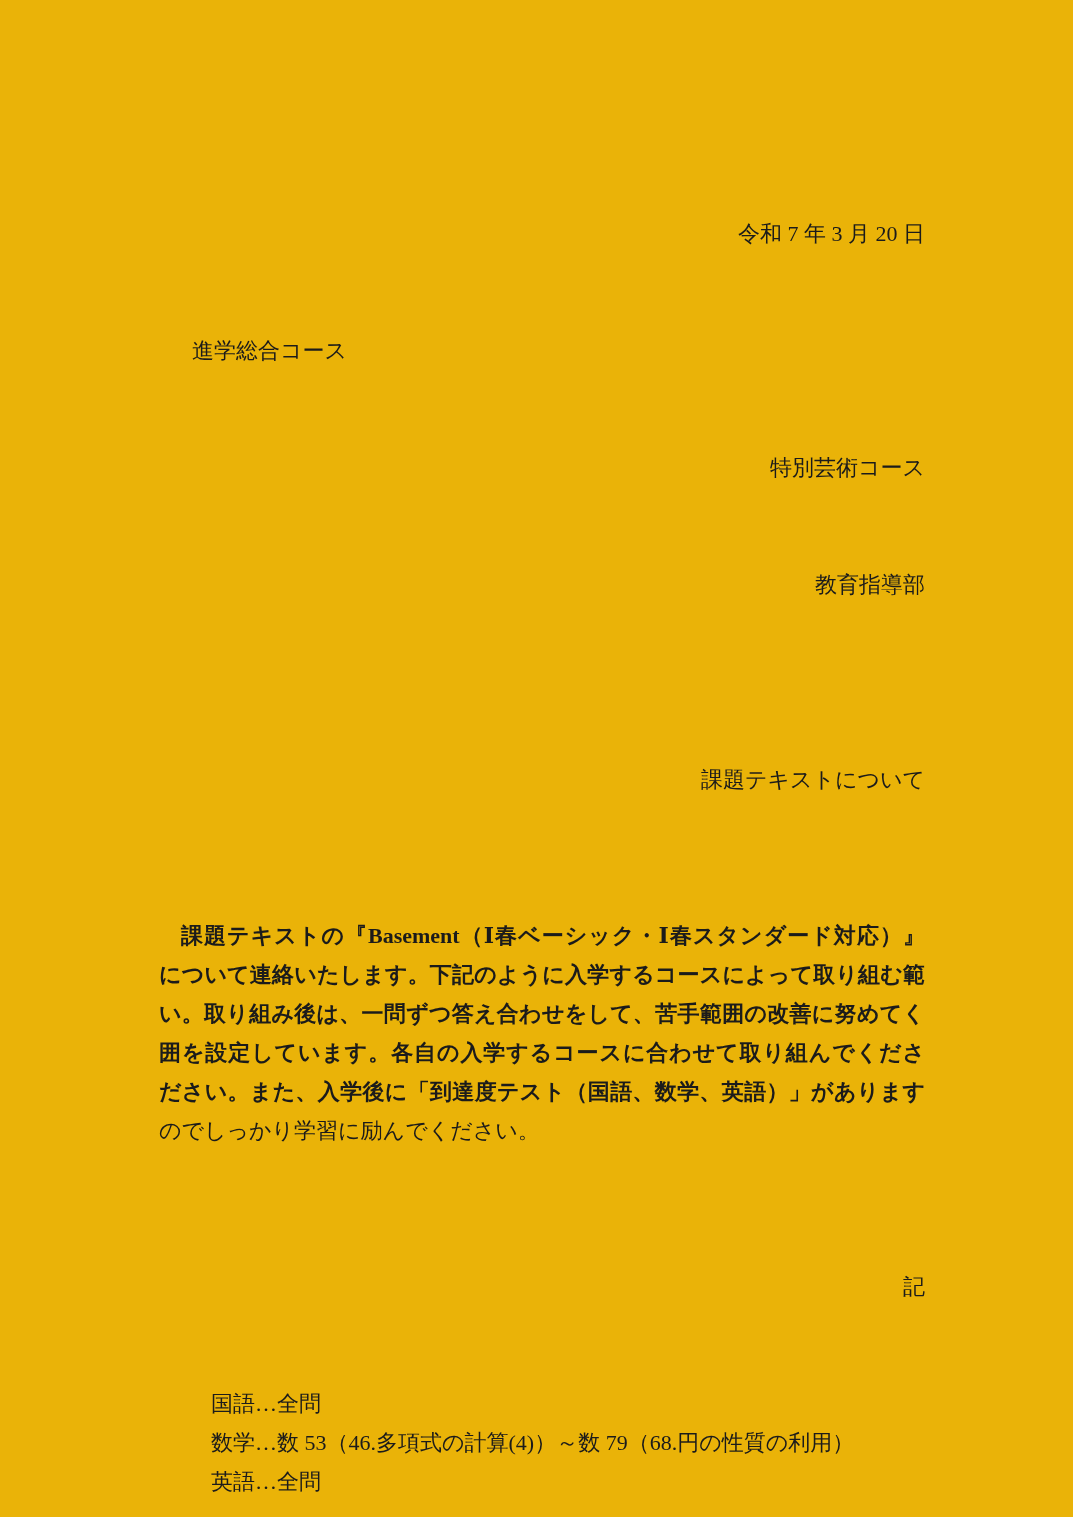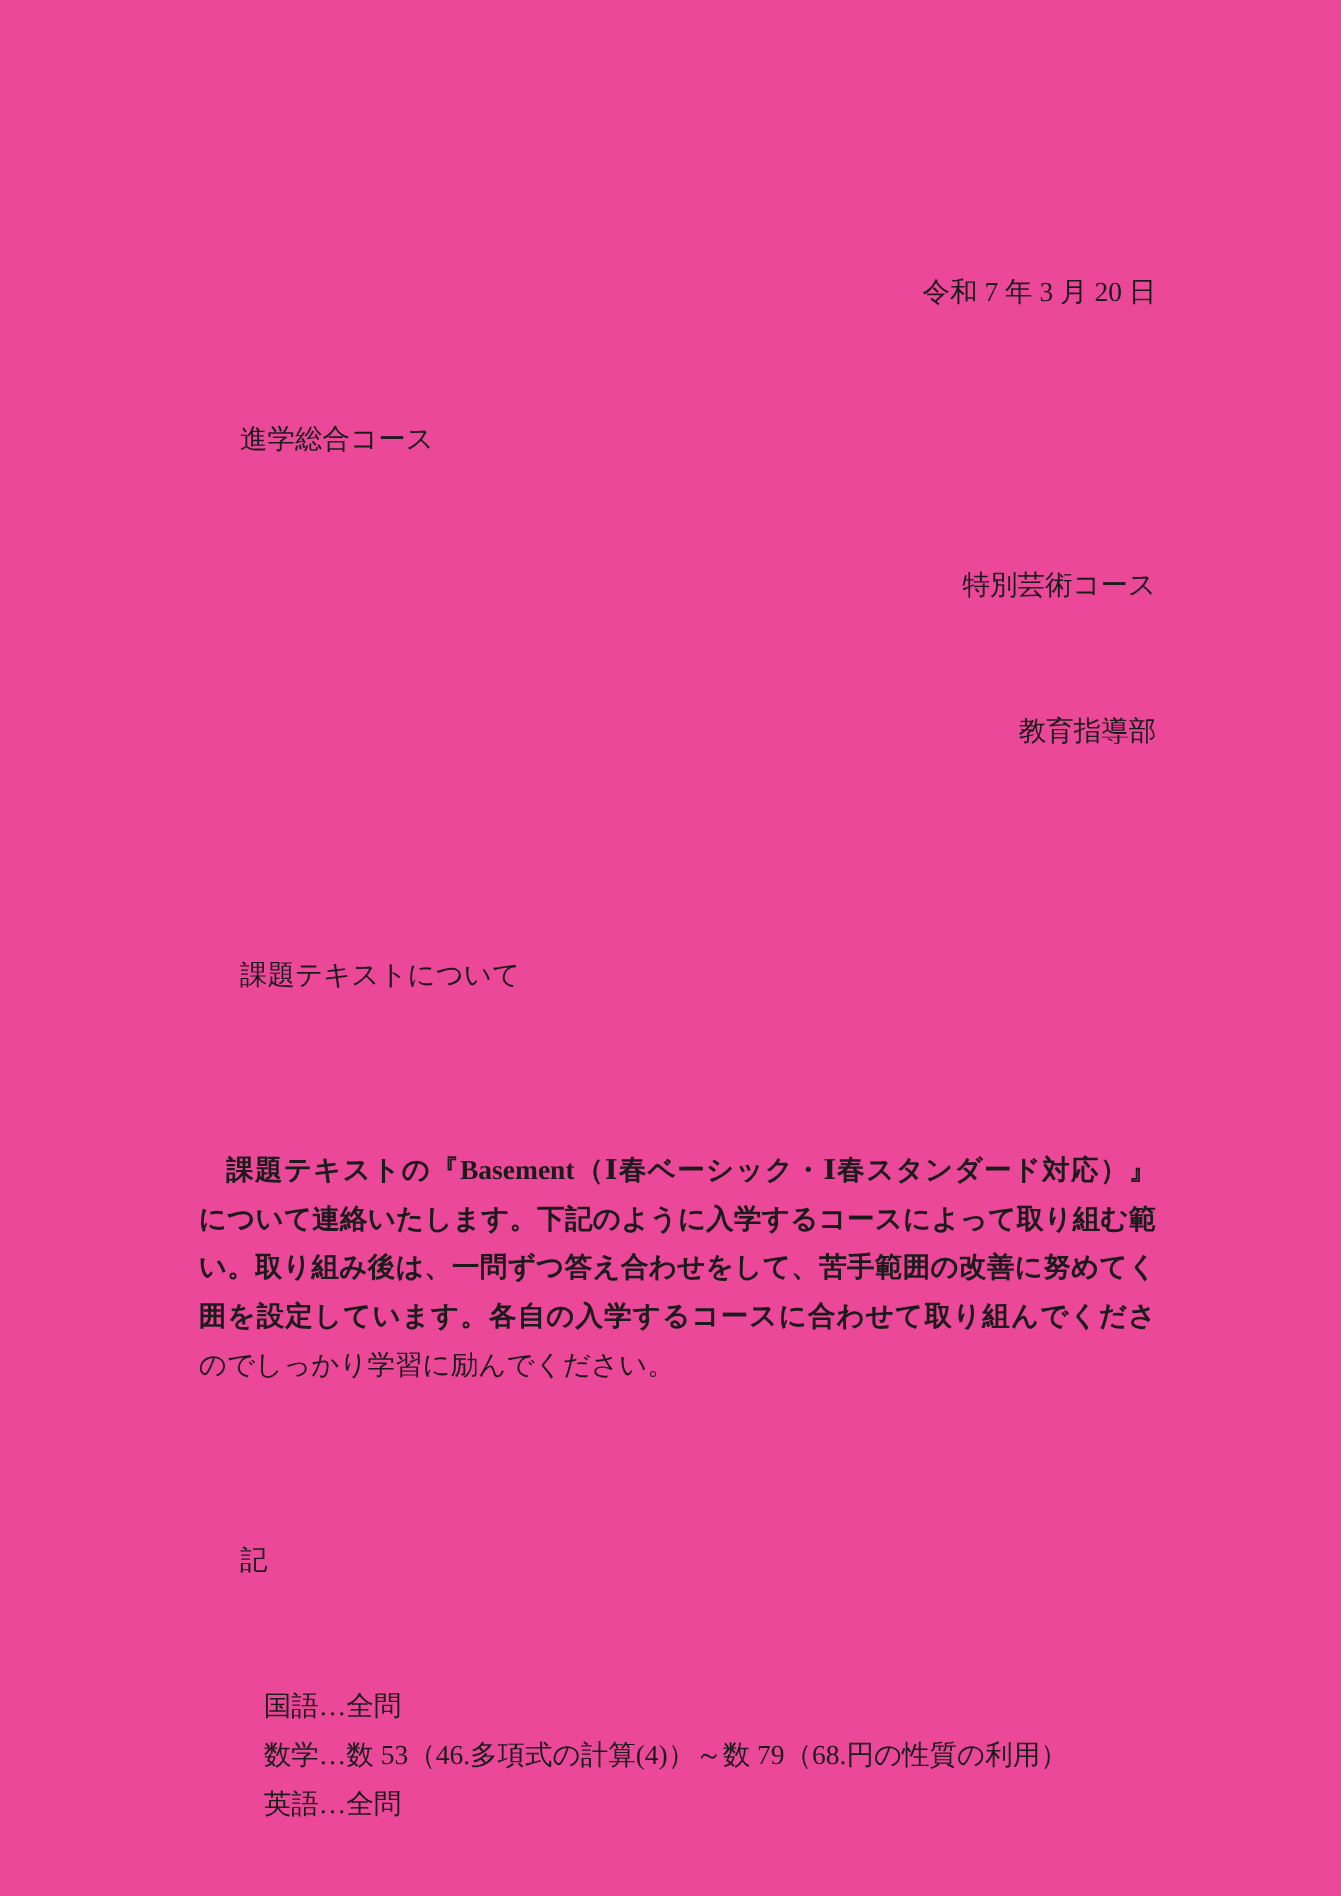--- a/index.html
+++ b/index.html
@@ -4,37 +4,37 @@
 <style>
   html, body {
     margin: 0;
     padding: 0;
     background: #ffffff;
   }
   .page {
     position: relative;
     width: 1073px;
     height: 1517px;
-    background: #ec4899;
+    background: #eab308;
     color: #1b1b1b;
     font-family: "Liberation Serif", "DejaVu Serif", serif;
     font-size: 22px;
     line-height: 39px;
     overflow: hidden;
   }
   .content {
     position: absolute;
     top: 175px;
     left: 159px;
     right: 148px;
   }
   .line  { min-height: 39px; white-space: pre-wrap; }
   .blank { height: 39px; }
   .right  { text-align: right; }
-  .center { text-align: left; }
+  .center { text-align: right; }
   
   .jline {
     text-align: justify;
     text-align-last: justify;
     font-weight: bold;
   }
   .first-indent { text-indent: 22px; }
   .sub-item { padding-left: 52px; }
 </style>
 </head>
@@ -67,20 +67,21 @@
     </div>
 
     <div class="blank"></div>
     <div class="blank"></div>
 
     <div>
       <div class="line jline first-indent">課題テキストの『Basement（Ⅰ春ベーシック・Ⅰ春スタンダード対応）』</div>
       <div class="line jline">について連絡いたします。下記のように入学するコースによって取り組む範</div>
       <div class="line jline">い。取り組み後は、一問ずつ答え合わせをして、苦手範囲の改善に努めてく</div>
       <div class="line jline">囲を設定しています。各自の入学するコースに合わせて取り組んでくださ</div>
+      <div class="line jline">ださい。また、入学後に「到達度テスト（国語、数学、英語）」があります</div>
       <div class="line">のでしっかり学習に励んでください。</div>
     </div>
 
     <div class="blank"></div>
     <div class="blank"></div>
 
     <div class="line center">
       <span>記</span>
     </div>
 

